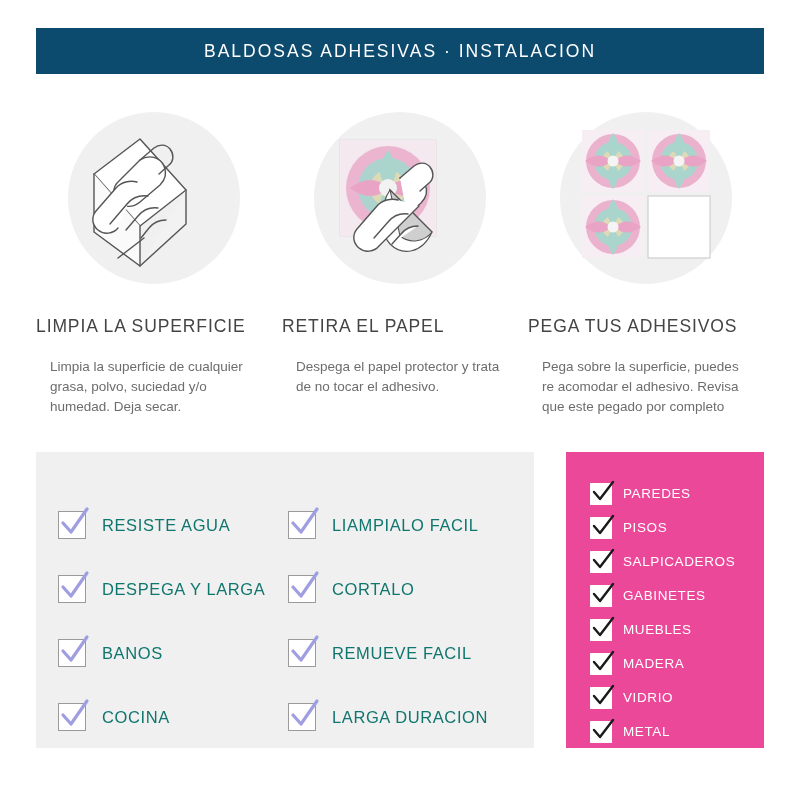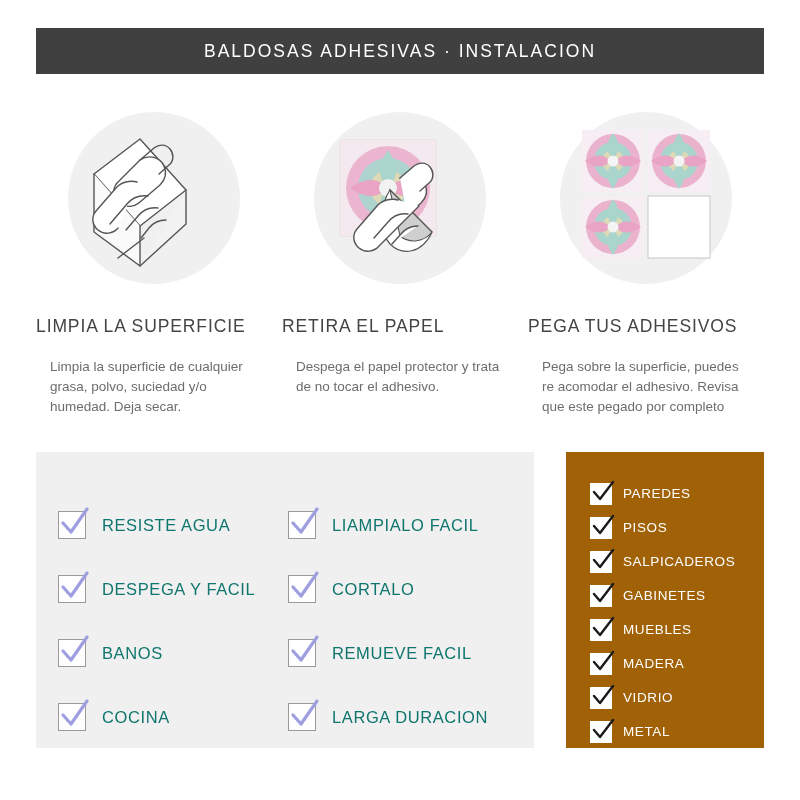--- a/index.html
+++ b/index.html
@@ -21,21 +21,21 @@
     box-sizing: border-box;
   }
 
   
   .header {
     position: absolute;
     left: 36px;
     top: 28px;
     width: 728px;
     height: 46px;
-    background: #404040;
+    background: #0c4a6e;
     display: flex;
     align-items: center;
     justify-content: center;
   }
   .header-title {
     color: #ffffff;
     font-size: 17.5px;
     letter-spacing: 2.0px;
     font-weight: 400;
   }
@@ -129,21 +129,21 @@
     letter-spacing: 0.6px;
     color: #0f766e;
   }
 
   .surfaces-panel {
     position: absolute;
     left: 566px;
     top: 452px;
     width: 198px;
     height: 296px;
-    background: #a16207;
+    background: #ec4899;
   }
   .surfaces-list {
     position: absolute;
     left: 24px;
     top: 26px;
     width: 168px;
   }
   .surface-item {
     display: flex;
     align-items: center;
@@ -282,21 +282,21 @@
         </span>
         <span class="feature-label">LIAMPIALO FACIL</span>
       </div>
 
       <div class="feature-item">
         <span class="chk">
           <svg width="34" height="34" viewBox="0 0 34 34">
               <path d="M6 18 L14 27 L30 4" fill="none" stroke="#9f9ee0" stroke-width="3.2" stroke-linecap="round" stroke-linejoin="round"></path>
             </svg>
         </span>
-        <span class="feature-label">DESPEGA Y FACIL</span>
+        <span class="feature-label">DESPEGA Y LARGA</span>
       </div>
 
       <div class="feature-item">
         <span class="chk">
           <svg width="34" height="34" viewBox="0 0 34 34">
               <path d="M6 18 L14 27 L30 4" fill="none" stroke="#9f9ee0" stroke-width="3.2" stroke-linecap="round" stroke-linejoin="round"></path>
             </svg>
         </span>
         <span class="feature-label">CORTALO</span>
       </div>

